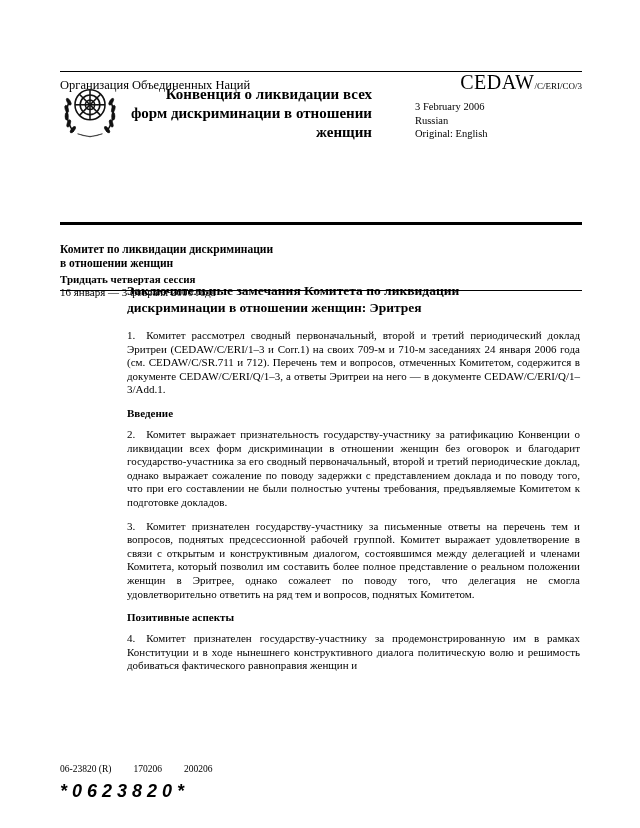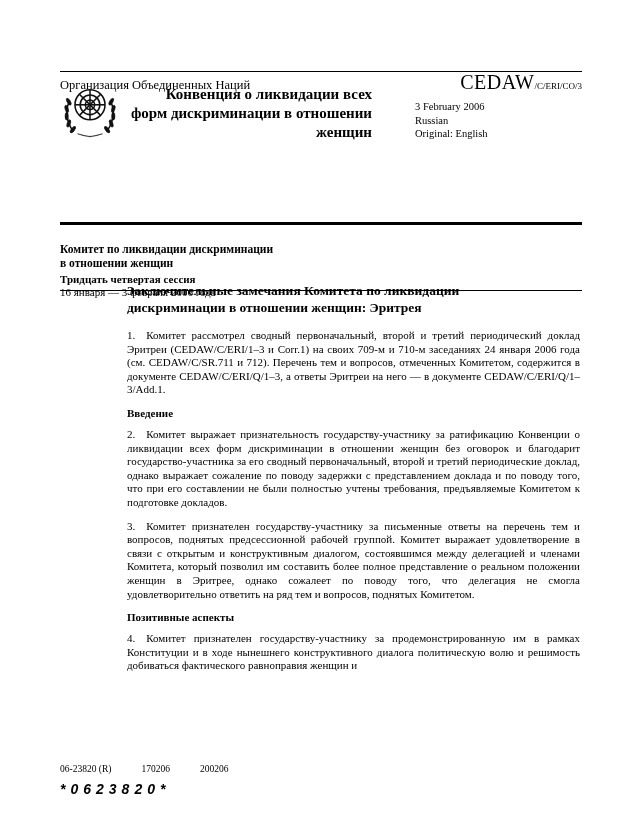--- a/index.html
+++ b/index.html
@@ -56,26 +56,26 @@
     font-size: 11px; line-height: 13.6px;
     text-align: justify;
     margin-bottom: 10px;
   }
   .content h2 {
     font-size: 11px; font-weight: bold;
     margin: 4px 0 9px 0;
   }
   
   .footer { position: absolute; left: 60px; top: 764px; }
-  .footer-ref { display: flex; gap: 30px; font-size: 9.5px; }
+  .footer-ref { display: flex; gap: 22px; font-size: 9.5px; }
   .barcode-text {
     margin-top: 7px;
     font-family: "Liberation Sans", sans-serif;
     font-weight: bold; font-style: italic;
-    font-size: 14px; letter-spacing: 5px;
+    font-size: 18px; letter-spacing: 5px;
   }
 </style>
 </head>
 <body>
 
 <div class="page">
 
   <div class="header-row">
     <span class="org-name">Организация Объединенных Наций</span>
     <span class="doc-symbol"><span class="big">CEDAW</span><span class="small">/C/ERI/CO/3</span></span>

